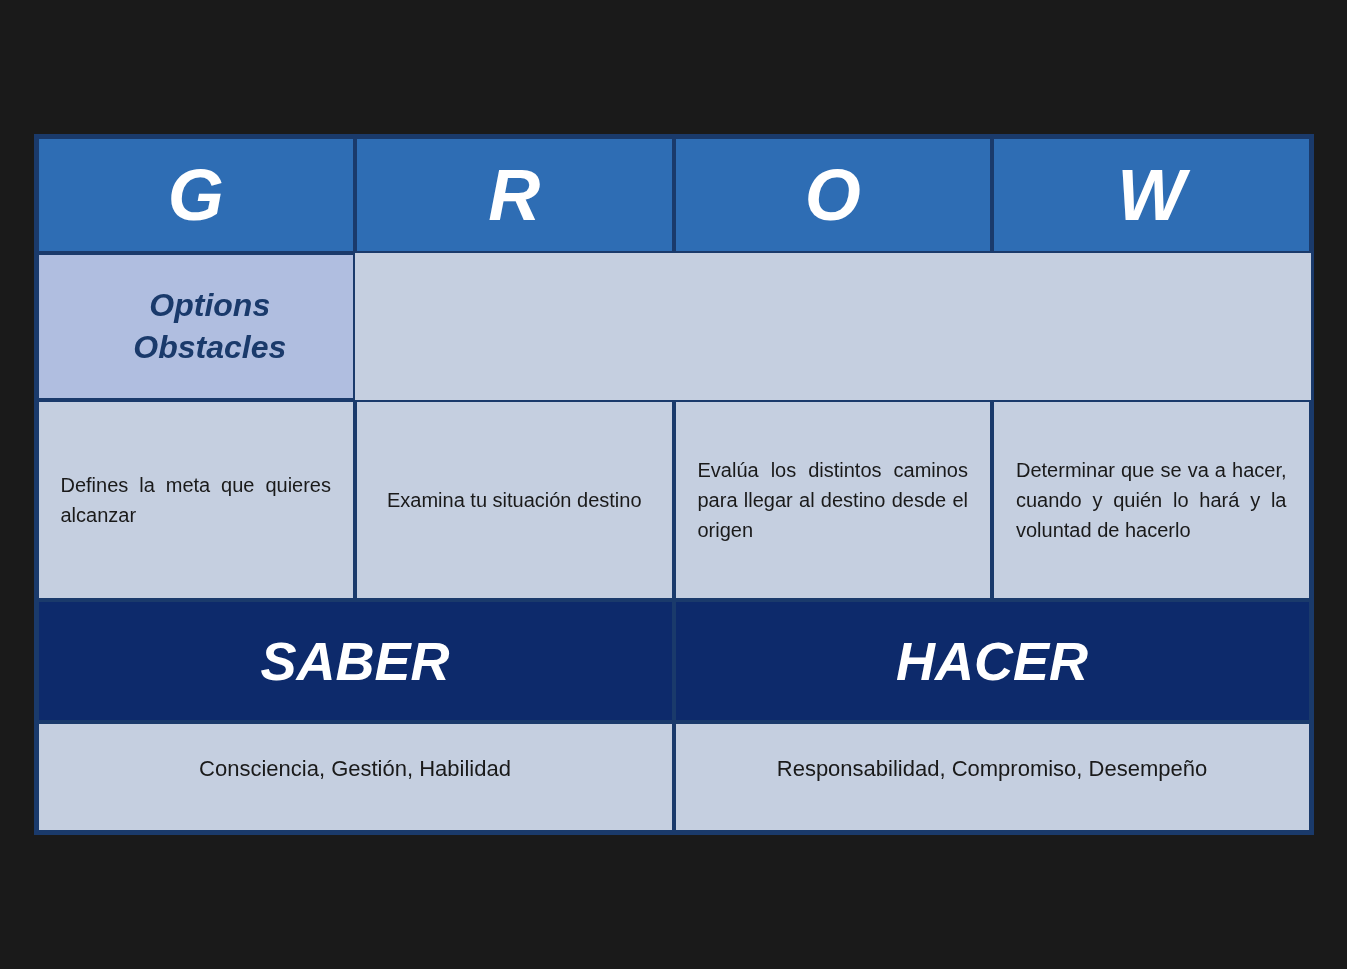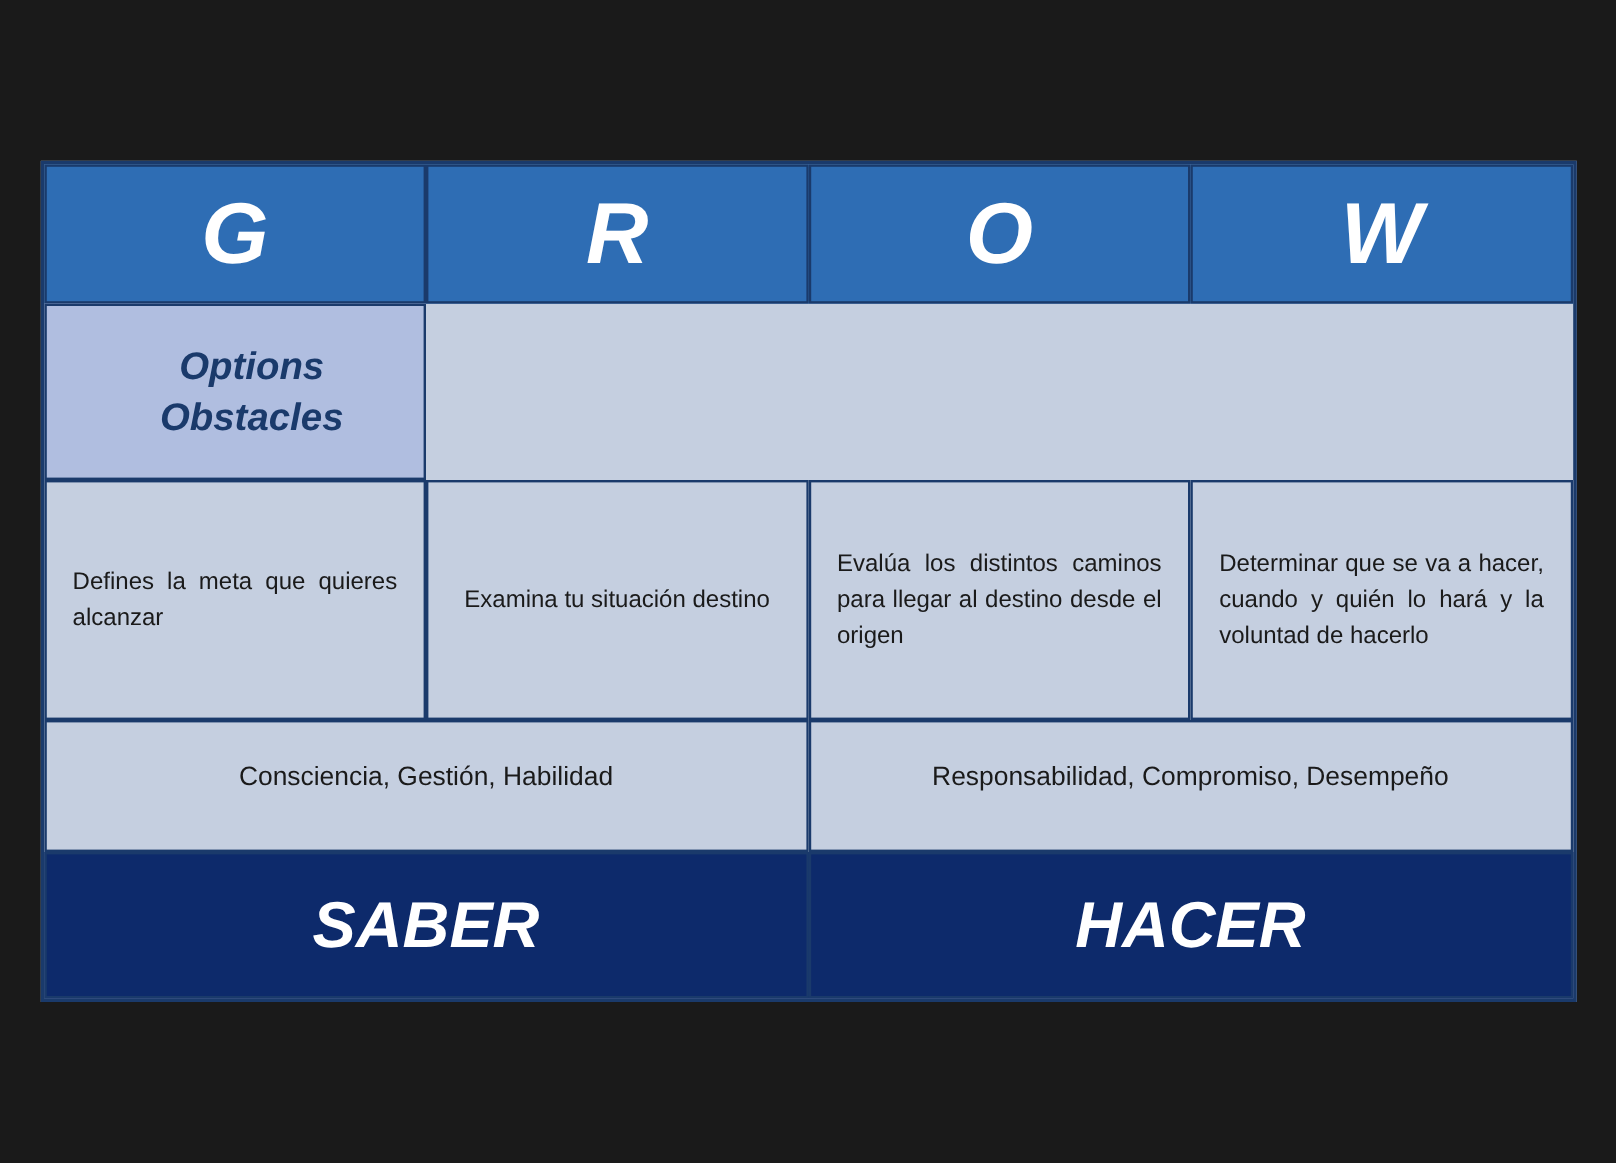--- a/index.html
+++ b/index.html
@@ -174,31 +174,31 @@
       <span>Examina tu situación destino</span>
     </div>
     <div class="cell">
       <span>Evalúa los distintos caminos para llegar al destino desde el origen</span>
     </div>
     <div class="cell">
       <span>Determinar que se va a hacer, cuando y quién lo hará y la voluntad de hacerlo</span>
     </div>
   </div>
 
+  <div class="row row-2col row-saber-hacer">
+    <div class="cell">
+      <span>SABER</span>
+    </div>
+    <div class="cell">
+      <span>HACER</span>
+    </div>
+  </div>
+
   <div class="row row-2col row-subtitles">
     <div class="cell">
       <span>Consciencia, Gestión, Habilidad</span>
     </div>
     <div class="cell">
       <span>Responsabilidad, Compromiso, Desempeño</span>
     </div>
   </div>
 
-  <div class="row row-2col row-saber-hacer">
-    <div class="cell">
-      <span>SABER</span>
-    </div>
-    <div class="cell">
-      <span>HACER</span>
-    </div>
-  </div>
-
 </div>
 
 </body></html>

